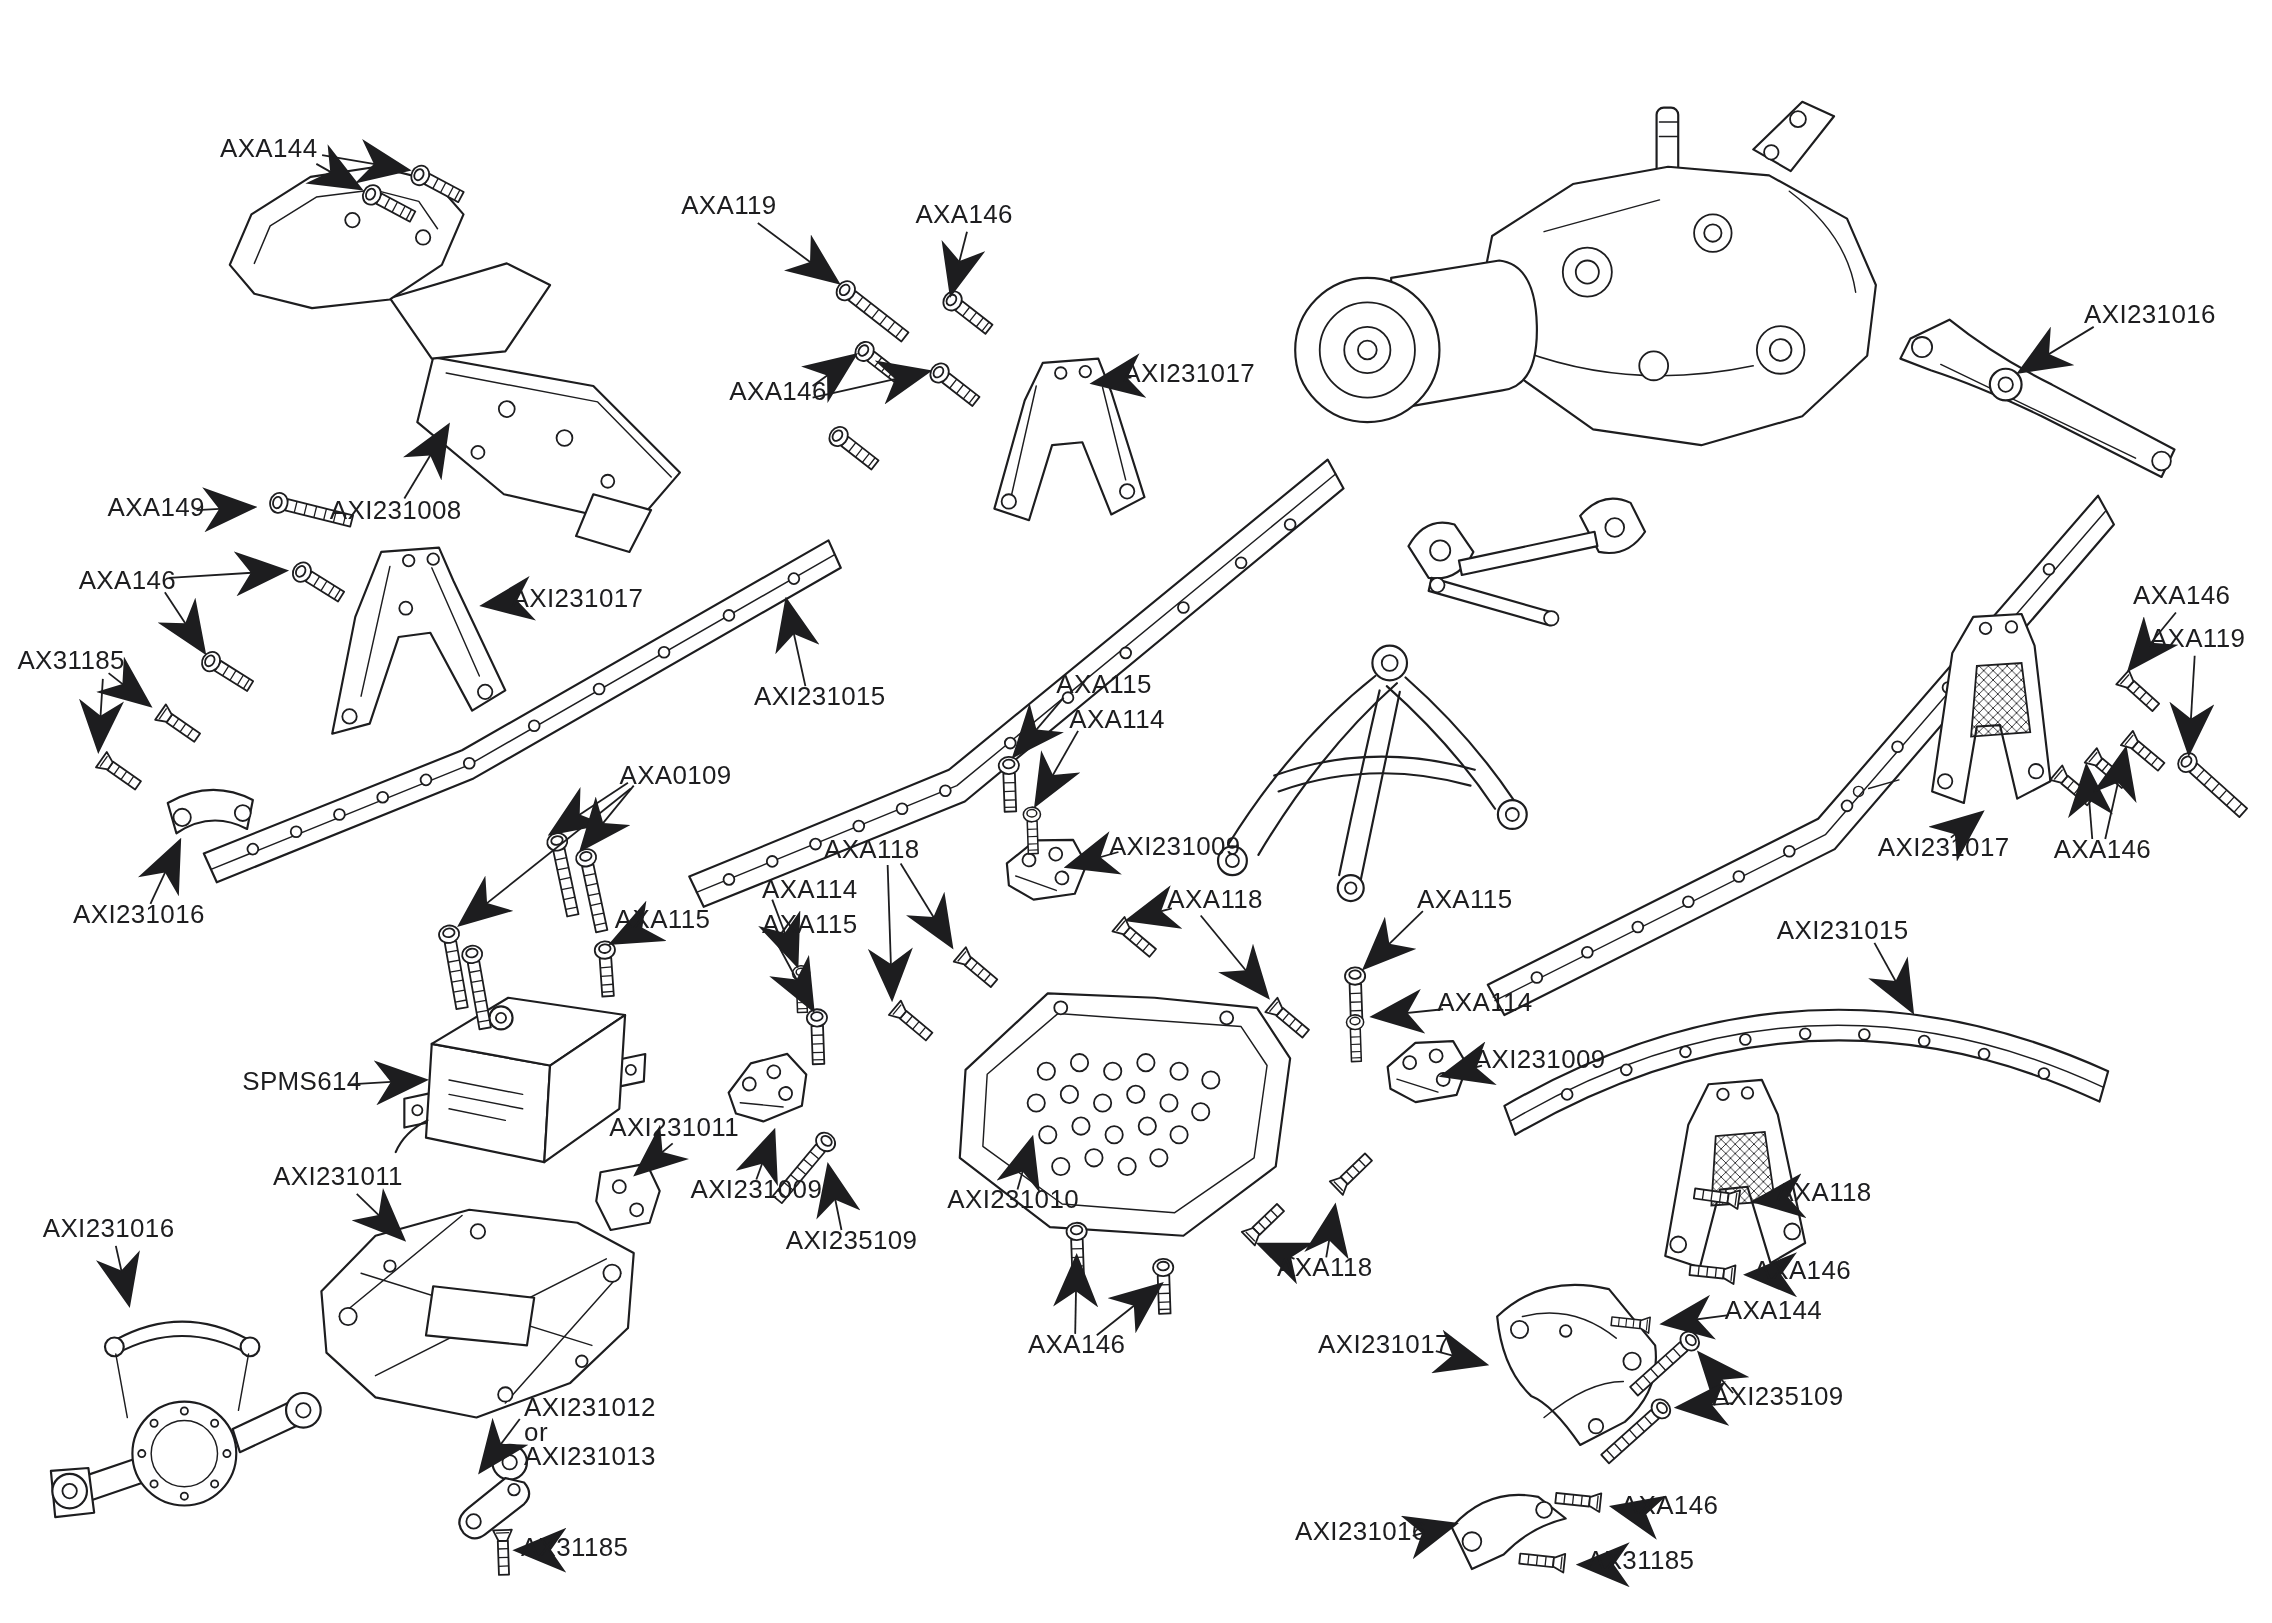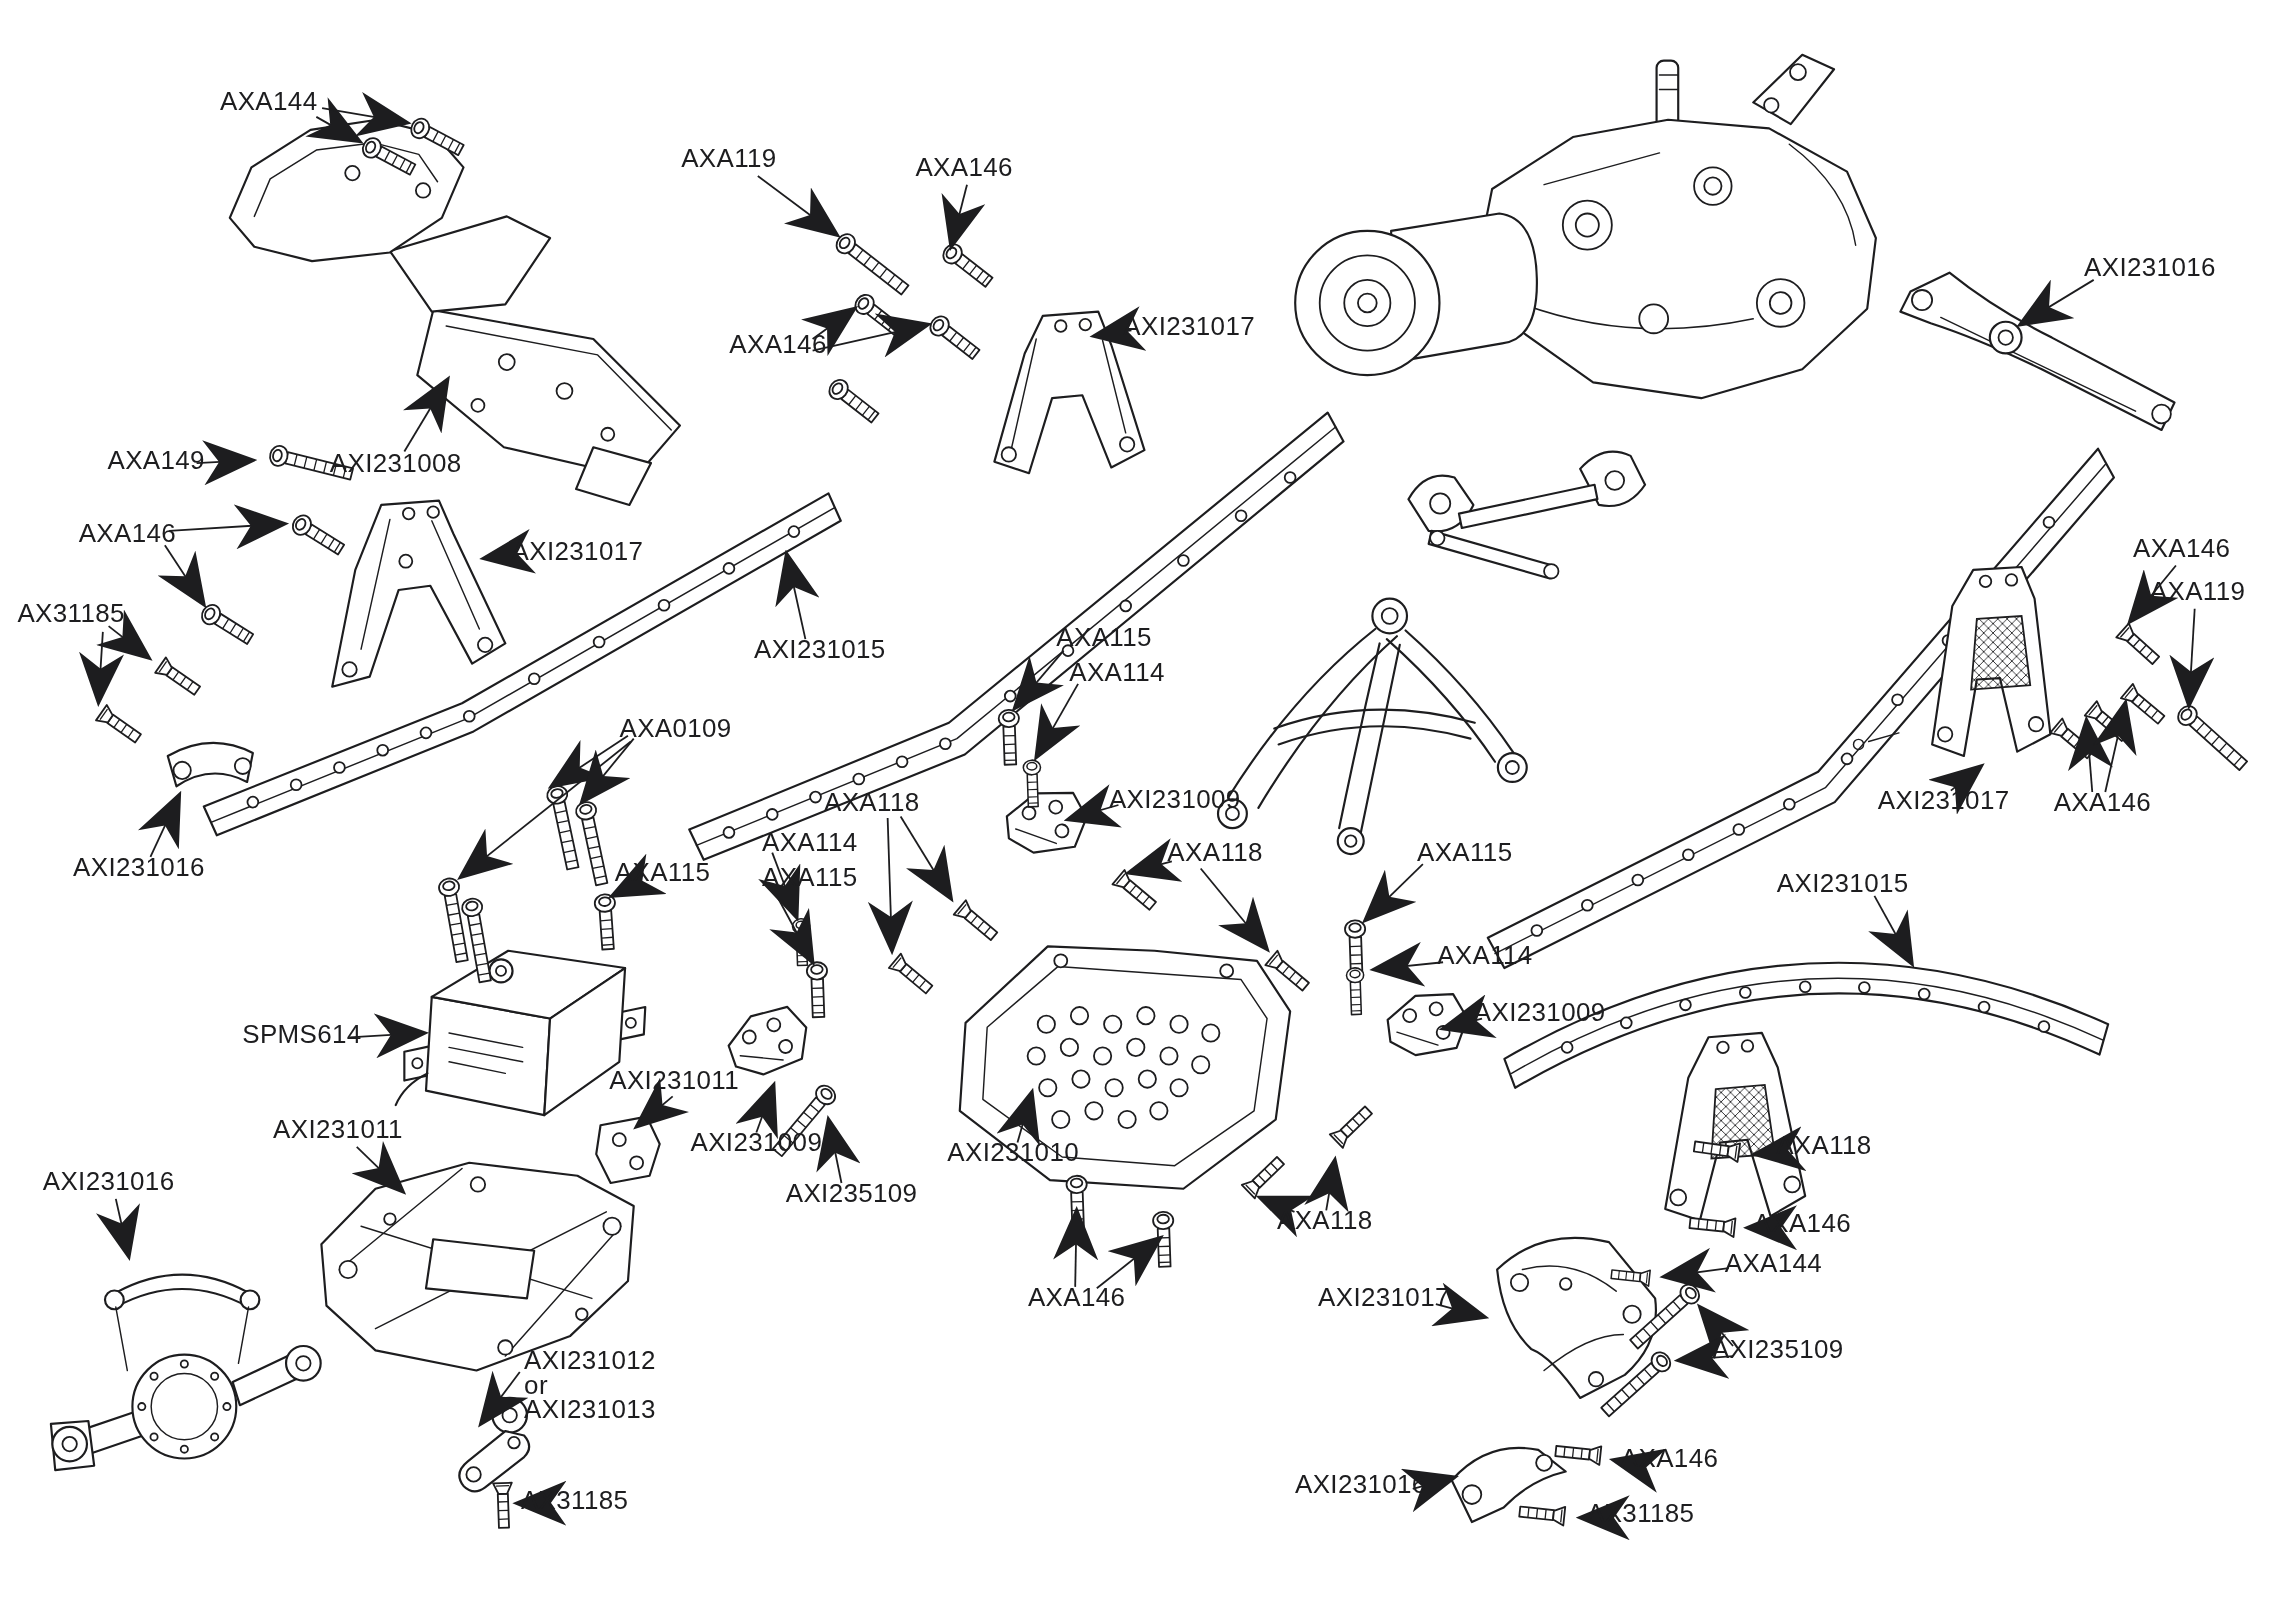--- a/index.html
+++ b/index.html
@@ -1,17 +1,17 @@
 <!DOCTYPE html>
 <html style="font-size:11.5px"><head>
 <meta charset="utf-8">
 <style>
   html,body{margin:0;padding:0;background:#ffffff;}
   body{width:2273px;height:1623px;position:relative;overflow:hidden;}
-  #stage{position:absolute;inset:0;}
+  #stage{position:absolute;inset:0;margin-top:47px;}
   svg{display:block;}
   .part{fill:#ffffff;stroke:#1d1d1f;stroke-width:3;stroke-linejoin:round;stroke-linecap:round;}
   .line{fill:none;stroke:#1d1d1f;stroke-width:3;stroke-linejoin:round;stroke-linecap:round;}
   .thin{fill:none;stroke:#1d1d1f;stroke-width:2;stroke-linejoin:round;stroke-linecap:round;}
   .hole{fill:#ffffff;stroke:#1d1d1f;stroke-width:2.5;}
   .leader{fill:none;stroke:#1d1d1f;stroke-width:2.5;}
   .screw path,.screw rect,.screw ellipse,.screw circle{fill:#ffffff;stroke:#1d1d1f;stroke-width:2.5;stroke-linejoin:round;}
   .screw .thr{fill:none;stroke:#1d1d1f;stroke-width:1.8;}
   .partdef path{fill:#ffffff;stroke:#1d1d1f;stroke-width:3;stroke-linejoin:round;}
   .partdef circle{fill:#ffffff;stroke:#1d1d1f;stroke-width:2.5;}

